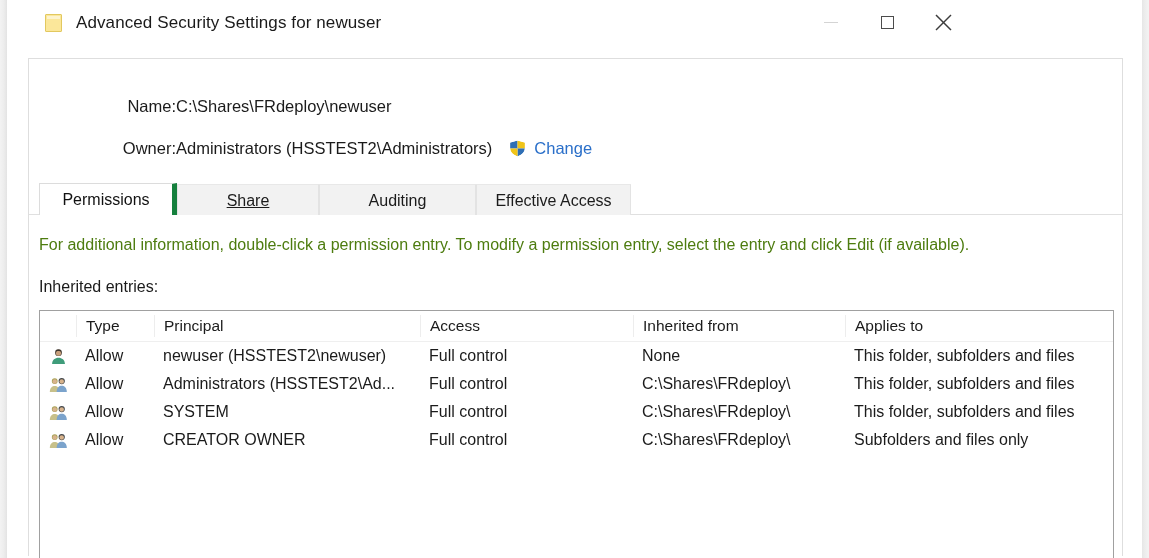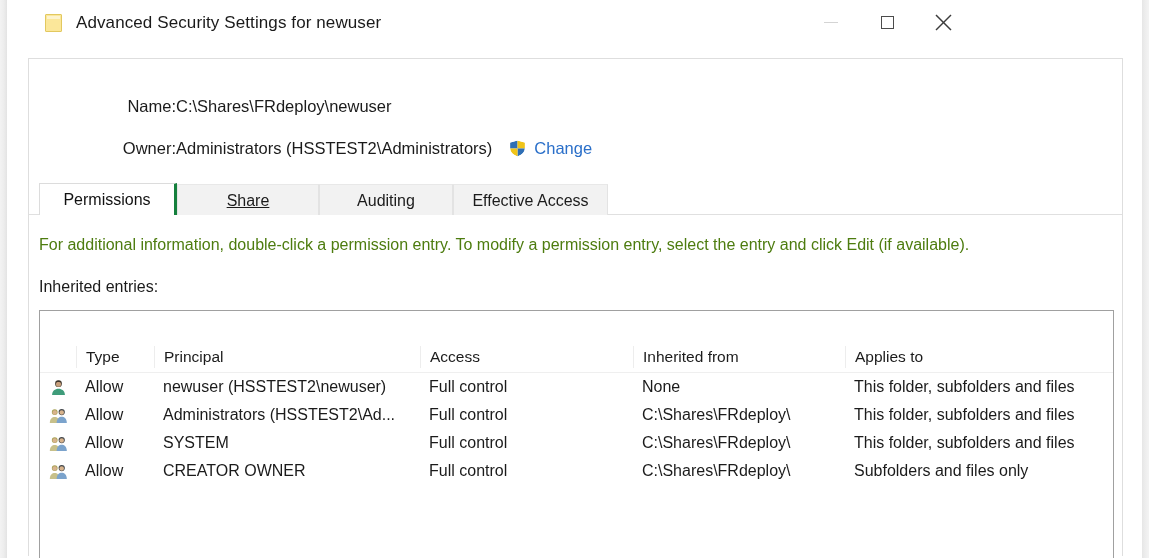--- a/index.html
+++ b/index.html
@@ -184,27 +184,27 @@
     background: #f2f2f2;
     border-left: 1px solid #e3e3e3;
     border-right: 1px solid #e3e3e3;
     border-top: 1px solid #e8e8e8;
     box-sizing: border-box;
     white-space: nowrap;
     padding: 0 10px;
   }
   .tab.t0 { width: 138px; }
   .tab.t1 { width: 142px; text-decoration: underline; }
-  .tab.t2 { width: 134px; }
+  .tab.t2 { width: 157px; }
   .tab.t3 { width: 155px; }
   .tab.active {
     background: #ffffff;
     color: #111111;
     border-left: 1px solid #dcdcdc;
-    border-right: 3px solid #15803d;
+    border-right: 5px solid #15803d;
     border-top: 1px solid #dcdcdc;
     height: 32px;
     line-height: 32px;
   }
 
   
   .body-text {
     padding-left: 10px;
     font-size: 16px;
     color: #4d7c0f;
@@ -228,21 +228,20 @@
     box-sizing: border-box;
     overflow: hidden;
     position: relative;
   }
   .list-header {
     display: flex;
     height: 30px;
     align-items: center;
     border-bottom: 1px solid #efefef;
     background: #ffffff;
-    margin-top: 31px;
   }
   .list-header .cell {
     font-size: 15.5px;
     color: #1b1b1b;
     white-space: nowrap;
     overflow: hidden;
     box-sizing: border-box;
     border-left: 1px solid #ededed;
     padding-left: 9px;
     height: 22px;

